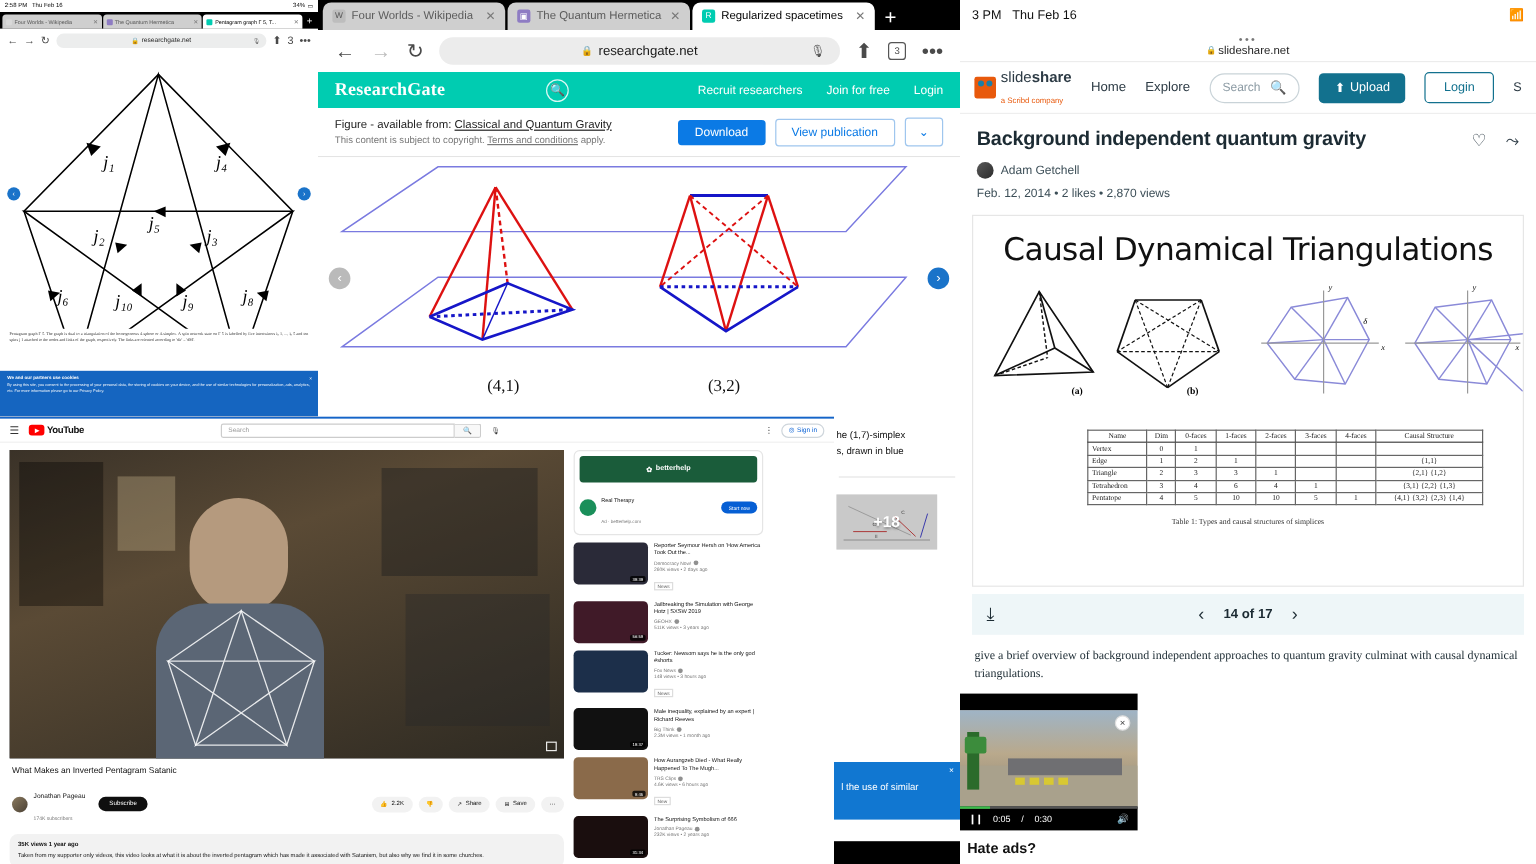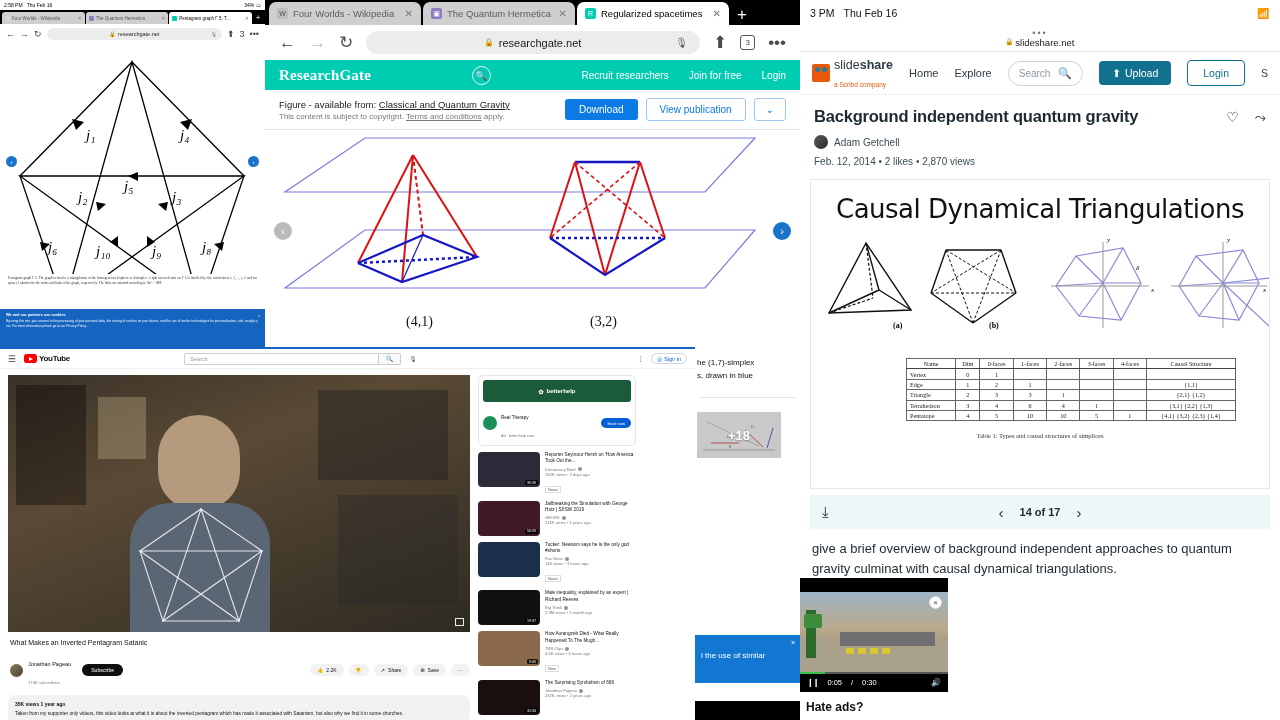--- a/index.html
+++ b/index.html
@@ -81,21 +81,21 @@
     display: flex; align-items: center; justify-content: center; gap: 4px;
     font-size: 11px; color: #1a1a1a; position: relative;
   }
   .rg-urlbar .mic { position: absolute; right: 12px; font-size: 10px; color: #555; }
   .rg-nav .tabcount {
     width: 15px; height: 15px; border: 1.3px solid #555; border-radius: 3px;
     font-size: 8px; display: flex; align-items: center; justify-content: center; color: #444;
   }
   .rg-green {
     height: 30px; background: #00ccb1; display: flex; align-items: center;
-    padding: 0 14px; gap: 31px; color: #fff;
+    padding: 0 14px; gap: 14px; color: #fff;
   }
   .rg-logo { font-family: "Liberation Serif", serif; font-size: 15px; font-weight: bold; letter-spacing: .2px; }
   .rg-searchcircle {
     width: 19px; height: 19px; border: 1.4px solid rgba(255,255,255,.85);
     border-radius: 50%; display: flex; align-items: center; justify-content: center;
     font-size: 10px; margin-left: 70px;
   }
   .rg-greennav { margin-left: auto; display: flex; gap: 20px; font-size: 10px; }
   .rg-figbar {
     background: #fff; border-bottom: 1px solid #e4e4e4; padding: 8px 14px;
@@ -208,21 +208,21 @@
     margin: 6px 10px 0 10px; height: 34px; background: #eef6f8;
     display: flex; align-items: center; padding: 0 12px; position: relative;
   }
   .ss-dlicon { font-size: 15px; color: #1c2b33; }
   .ss-pager {
     position: absolute; left: 0; right: 0; display: flex; align-items: center;
     justify-content: center; gap: 16px; font-size: 11px; color: #1c2b33; font-weight: bold;
   }
   .ss-pager .chev { font-size: 15px; font-weight: normal; }
   .ss-desc {
-    padding: 10px 12px; font-size: 13px; color: #1c2b33; line-height: 1.5;
+    padding: 10px 12px; font-size: 10px; color: #1c2b33; line-height: 1.5; font-family: Liberation Serif, serif;
   }
 
   
   #win-yt { left: 0; top: 347px; width: 695px; height: 373px; background: #fff; }
   .yt-topbar { height: 2px; background: #1464c8; }
   .yt-header {
     height: 20px; background: #fff; display: flex; align-items: center;
     padding: 0 8px; gap: 8px; border-bottom: 1px solid #f0f0f0;
   }
   .yt-burger { font-size: 9px; color: #333; }

